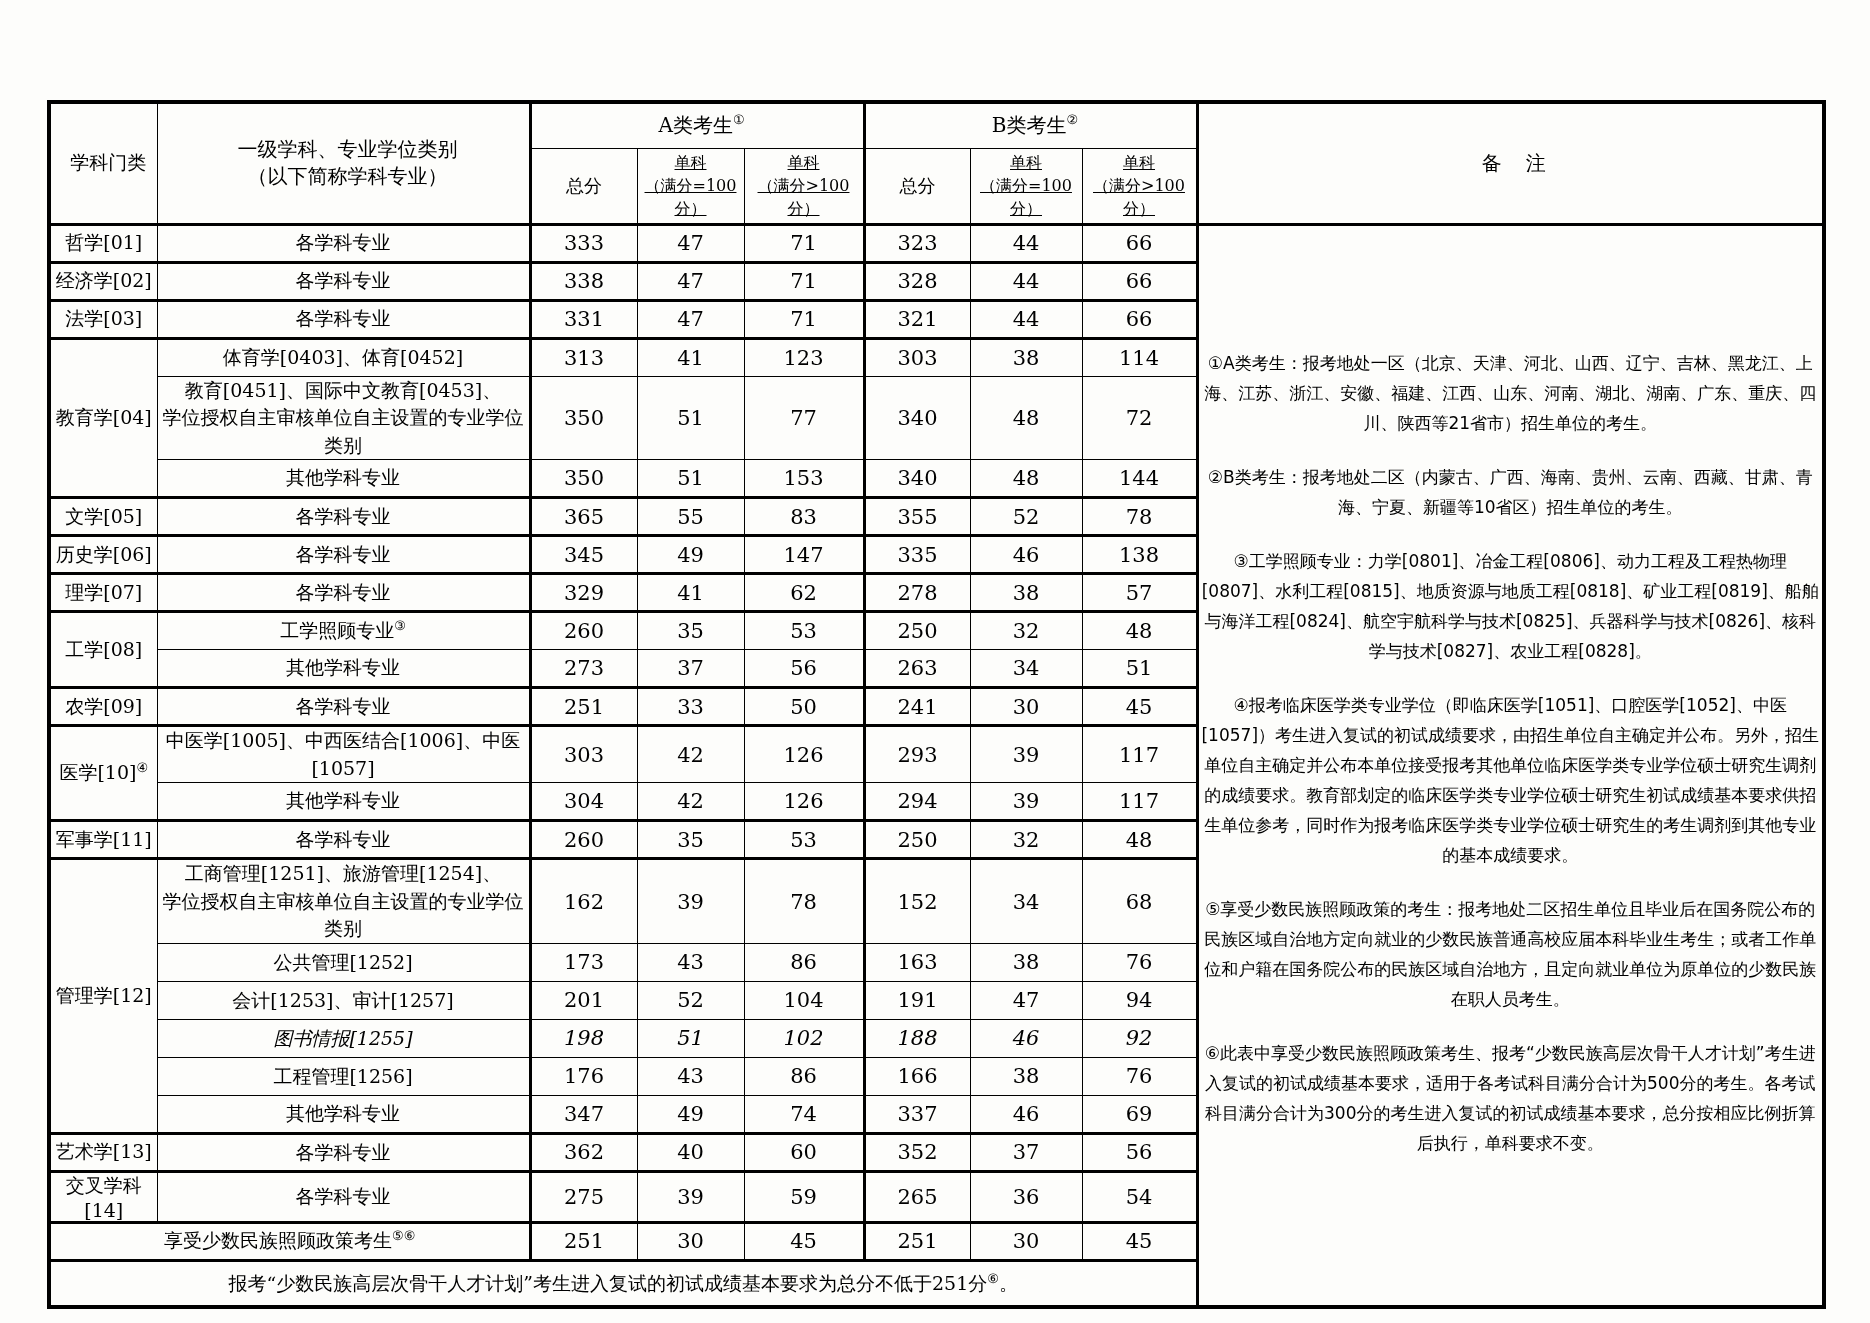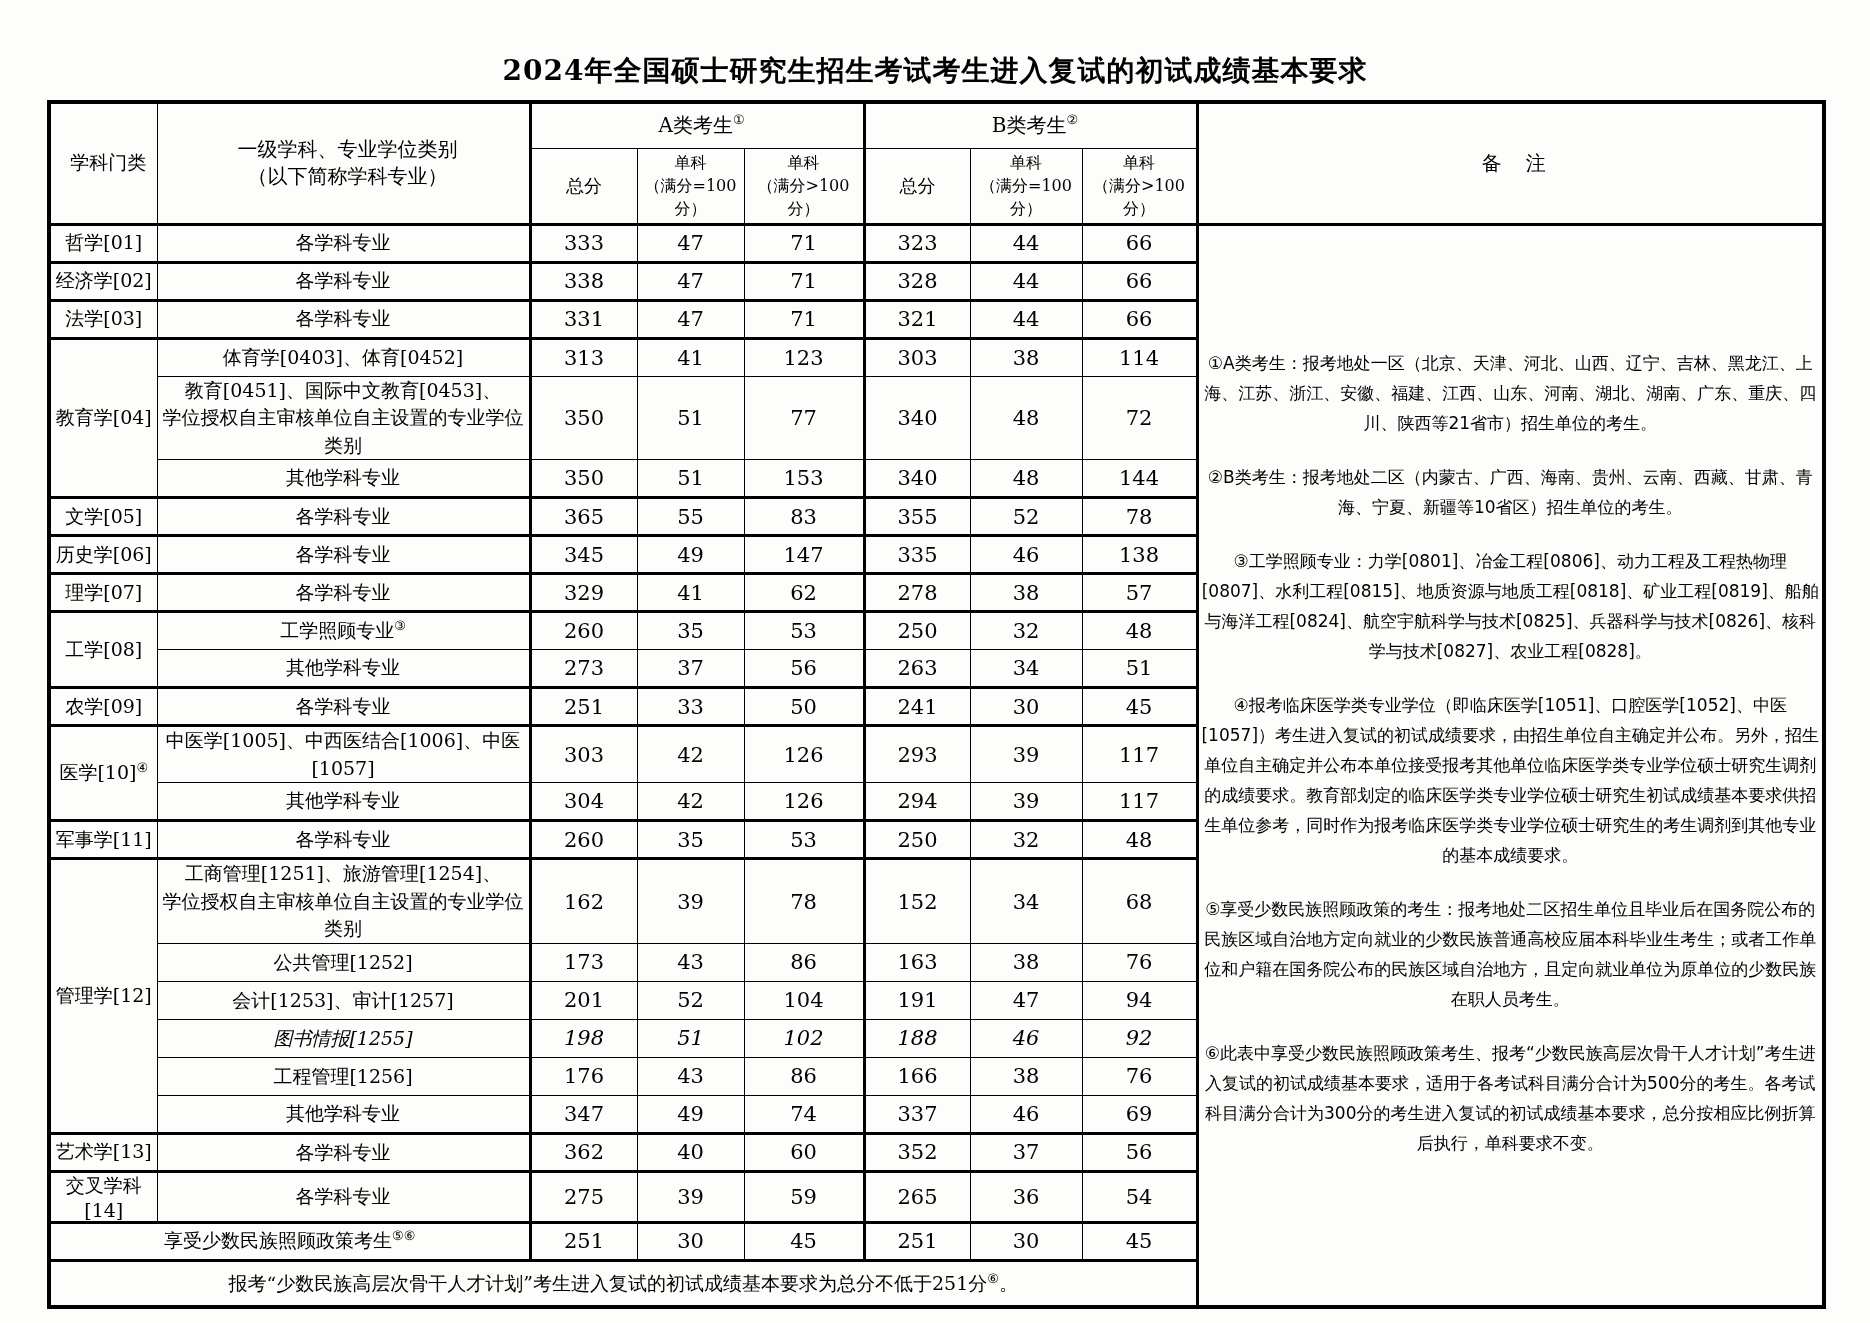--- a/index.html
+++ b/index.html
@@ -19,21 +19,21 @@
     border:4px solid #000;
   }
   .scoreline th, .scoreline td {
     border:1.6px solid #000; padding:0; text-align:center; vertical-align:middle;
     font-weight:normal; overflow:hidden;
   }
   tr.h1 { height:46px; }
   tr.h2 { height:76px; }
   tr.h1 th { font-size:20px;padding-left:9px; }
   .pre { white-space:pre-line; }
-  .sub { font-size:16px; line-height:1.45; white-space:pre-line; }
+  .sub { font-size:16px; line-height:1.45; white-space:pre-line;text-decoration:underline; }
   .cat  { font-size:19px; text-align:left; padding-left:5px; white-space:pre-line; }
   .disc { font-size:19px; text-align:left; padding-left:10px; white-space:pre-line; line-height:1.45; }
   .num  { font-size:21px; }
   .foot { font-size:19px; text-align:left; padding-left:8px; }
   sup { font-size:13px; line-height:0; }
   
   .grp td { border-top-width:3.5px; }
   .a1, .b1, .notes-title, .notes-body { border-left-width:3.5px !important; }
   .notes-title { font-size:21px; font-weight:bold; letter-spacing:2px; }
   .notes-body {
@@ -41,21 +41,20 @@
     font-family:"DejaVu Sans","Liberation Sans",sans-serif;
     font-weight:bold; font-size:17px; line-height:30px;
     padding:16px 12px 6px 15px;
   }
   .notes-body p { margin:0 0 24px 0; }
 </style>
 </head>
 <body>
 
 <div class="page">
-  <h1 class="doc-title">2024年全国硕士研究生招生考试考生进入复试的初试成绩基本要求</h1>
 
   <table class="scoreline">
     <colgroup>
       <col style="width:108px">
         <col style="width:373px">
       <col style="width:107px">
         <col style="width:107px">
         <col style="width:120px">
       <col style="width:106px">
         <col style="width:112px">

